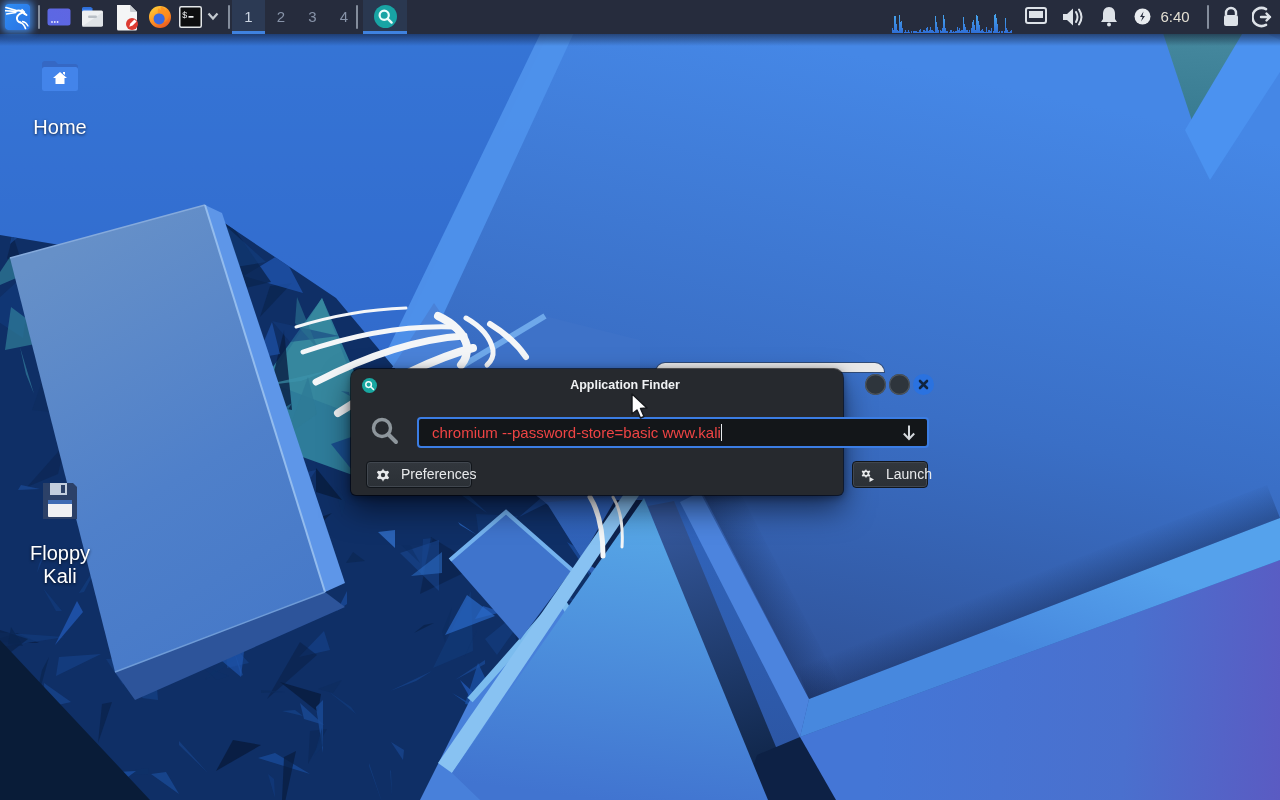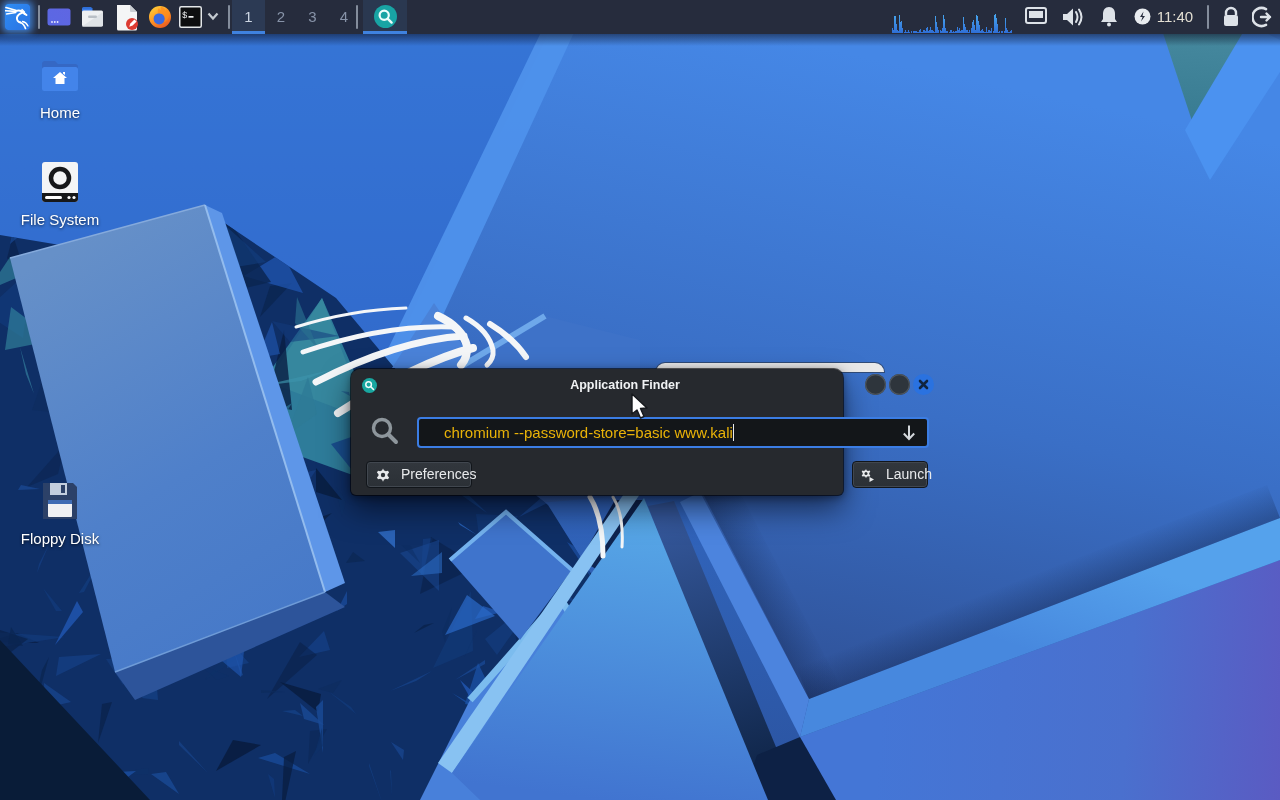--- a/index.html
+++ b/index.html
@@ -1,28 +1,28 @@
 <!DOCTYPE html>
 <html><head><meta charset="utf-8"><style>
 *{margin:0;padding:0;box-sizing:border-box}
 html,body{width:1280px;height:800px;overflow:hidden;font-family:"Liberation Sans",sans-serif}
 #desk{position:relative;width:1280px;height:800px;background:#2f66c0}
 #wp{position:absolute;left:0;top:0}
 .dicon{position:absolute;width:96px;text-align:center;left:12px}
-.dicon .lbl{margin-top:8px;font-size:15px;color:#fff;text-shadow:0 1px 3px rgba(0,0,0,.7)}
+.dicon .lbl{margin-top:20px;font-size:20px;color:#fff;text-shadow:0 1px 3px rgba(0,0,0,.7)}
 .dicon svg{display:block;margin:0 auto}
 #panel{position:absolute;left:0;top:0;width:1280px;height:34px;background:#262c3d}
 .sep{position:absolute;top:5px;width:2px;height:24px;background:#848d9c;border-radius:1px}
 .wsnum{position:absolute;top:0;height:34px;line-height:33px;font-size:15px;color:#8793a8;text-align:center}
 .panelglyph{position:absolute}
 #clock{position:absolute;left:1152px;top:0;width:46px;height:34px;line-height:34px;text-align:center;font-size:15px;color:#e3dfd3}
 #dlg{position:absolute;left:351px;top:369px;width:492px;height:126px;background:#26292e;border-radius:9px 9px 5px 5px;box-shadow:0 14px 30px rgba(0,0,8,.55),0 2px 8px rgba(0,0,0,.45),0 0 0 1px rgba(5,5,8,.6)}
 #dlgtitle{position:absolute;left:0;top:0;width:548px;height:31px;text-align:center;line-height:32px;font-size:12.5px;font-weight:bold;color:#f0f2f4}
 .wb{position:absolute;top:5px;width:21px;height:21px;border-radius:50%}
-#inp{position:absolute;left:66px;top:48px;width:512px;height:31px;background:#131619;border:2px solid #3b7de4;border-radius:4px;color:#eab308;font-size:15px;line-height:27px;padding-left:25px}
+#inp{position:absolute;left:66px;top:48px;width:512px;height:31px;background:#131619;border:2px solid #3b7de4;border-radius:4px;color:#ef4444;font-size:15px;line-height:27px;padding-left:13px}
 .btn{position:absolute;top:92px;height:27px;background:linear-gradient(#32373d,#2b3036);border:1px solid #11151a;border-radius:4px;color:#e8eaec;font-size:14px;line-height:25px;text-align:center;box-shadow:inset 0 0 0 1px #41474f}
 #bstrip{position:absolute;left:656px;top:363px;width:228px;height:9px;background:#e9e9e9;border-radius:9px 9px 0 0;box-shadow:0 0 0 1px rgba(40,40,40,.5)}
 </style></head><body>
 <div id="desk">
 <svg id="wp" width="1280" height="800" viewBox="0 0 1280 800">
 <defs>
 <linearGradient id="base" x1="0" y1="34" x2="0" y2="800" gradientUnits="userSpaceOnUse">
  <stop offset="0" stop-color="#3b7fe2"></stop>
           <stop offset="0.35" stop-color="#356fd2"></stop>
           <stop offset="0.75" stop-color="#2f5fb2"></stop>
@@ -299,40 +299,29 @@
 </svg>
 
 <div class="dicon" style="top:56px">
 <svg width="42" height="40" viewBox="0 0 42 40">
 <path d="M3,8 q0,-3 3,-3 h10 l3,3 h17 q3,0 3,3 v2 H3 Z" fill="#3568c4"></path>
 <rect x="3" y="11" width="36" height="24" rx="2.5" fill="#4384ea"></rect>
 <path d="M21,16 l-7,6 h2.5 v6 h9 v-6 h2.5 Z M24,17.5 v-1.5 h2 v3 Z" fill="#ffffff"></path>
 </svg>
 <div class="lbl">Home</div>
 </div>
-<div class="dicon" style="top:161px">
-<svg width="38" height="42" viewBox="0 0 38 42">
-<rect x="1" y="1" width="36" height="40" rx="3" fill="#f4f5f6"></rect>
-<circle cx="19" cy="17" r="9" fill="none" stroke="#17181a" stroke-width="4.5"></circle>
-<path d="M1,32 h36 v6 q0,3 -3,3 H4 q-3,0 -3,-3 Z" fill="#17181a"></path>
-<rect x="4" y="35" width="17" height="3" rx="1.5" fill="#fff"></rect>
-<circle cx="28" cy="36.5" r="1.6" fill="#fff"></circle>
-        <circle cx="33" cy="36.5" r="1.6" fill="#fff"></circle>
-</svg>
-<div class="lbl">File System</div>
-</div>
 <div class="dicon" style="top:480px">
 <svg width="40" height="42" viewBox="0 0 40 42">
 <path d="M3,3 h30 l4,4 v32 h-34 Z" fill="#2c4168"></path>
 <rect x="10" y="3" width="17" height="12" fill="#c3cede"></rect>
 <rect x="21" y="5" width="4" height="8" fill="#2c4168"></rect>
 <rect x="8" y="20" width="24" height="17" rx="1" fill="#f0f1f3"></rect>
 <rect x="8" y="20" width="24" height="4" fill="#3f6cb4"></rect>
 </svg>
-<div class="lbl">Floppy Disk</div>
+<div class="lbl">Floppy Kali</div>
 </div>
 
 <div id="panel">
  <div style="position:absolute;left:5px;top:4px;width:25px;height:26px;border-radius:3px;background:linear-gradient(135deg,#2e8df4,#2a72e2);box-shadow:0 0 7px 3px rgba(70,150,250,.75)">
   <svg width="25" height="26" viewBox="0 0 25 26" style="position:absolute;left:0;top:0">
    <g fill="none" stroke="#fff" stroke-linecap="round">
     <path d="M1,3.5 L10.5,6.2" stroke-width="1.7"></path>
     <path d="M0.5,6.8 L10.5,7.4" stroke-width="1.6"></path>
     <path d="M1.5,10 L10.8,8.6" stroke-width="1.5"></path>
     <path d="M10.5,7 C13.5,6 16.5,6.5 18.5,8.5 C19.5,9.5 20.5,10.5 21.5,11" stroke-width="1.9"></path>
@@ -536,21 +525,21 @@
   <path d="M14,5 q3,5 0,10 M17,2.5 q5,7.5 0,15" fill="none" stroke="#dde2e8" stroke-width="2" stroke-linecap="round"></path>
  </svg>
  <svg class="panelglyph" style="left:1100px;top:6px" width="18" height="21" viewBox="0 0 18 21">
   <path d="M9,1 c-4,0 -6,3 -6,7 v5 l-2,3 h16 l-2,-3 v-5 c0,-4 -2,-7 -6,-7 Z" fill="#dde2e8"></path>
   <circle cx="9" cy="18.5" r="2" fill="#dde2e8"></circle>
  </svg>
  <svg class="panelglyph" style="left:1134px;top:8px" width="17" height="17" viewBox="0 0 17 17">
   <circle cx="8.5" cy="8.5" r="8" fill="#e8ecf0"></circle>
   <path d="M9.5,3.5 L6,9 h2.5 L7,13.5 L11,8 H8.5 Z" fill="#262c3d"></path>
  </svg>
- <div id="clock">11:40</div>
+ <div id="clock">6:40</div>
  <div class="sep" style="left:1207px"></div>
  <svg class="panelglyph" style="left:1222px;top:6px" width="18" height="21" viewBox="0 0 18 21">
   <path d="M4,9 V7 a5,5 0 0 1 10,0 v2" fill="none" stroke="#dde2e8" stroke-width="2.4"></path>
   <rect x="2" y="9" width="14" height="11" rx="2" fill="#dde2e8"></rect>
  </svg>
  <svg class="panelglyph" style="left:1252px;top:6px" width="22" height="22" viewBox="0 0 22 22">
   <path d="M14,3.2 a9,9 0 1 0 0,15.6" fill="none" stroke="#dde2e8" stroke-width="2.6" stroke-linecap="round"></path>
   <path d="M9,11 h9 m-3.5,-3.5 l3.5,3.5 l-3.5,3.5" fill="none" stroke="#dde2e8" stroke-width="2.4" stroke-linecap="round" stroke-linejoin="round"></path>
  </svg>
 </div>

